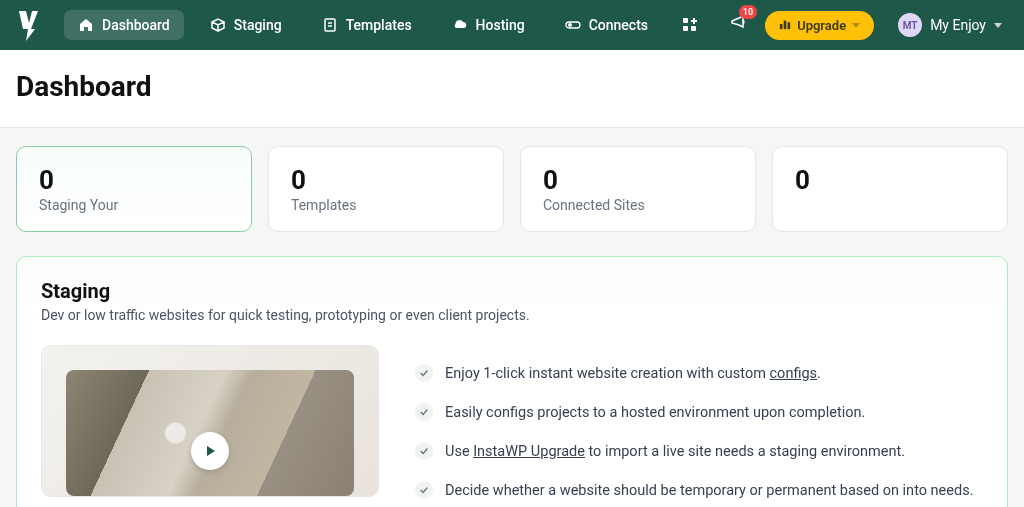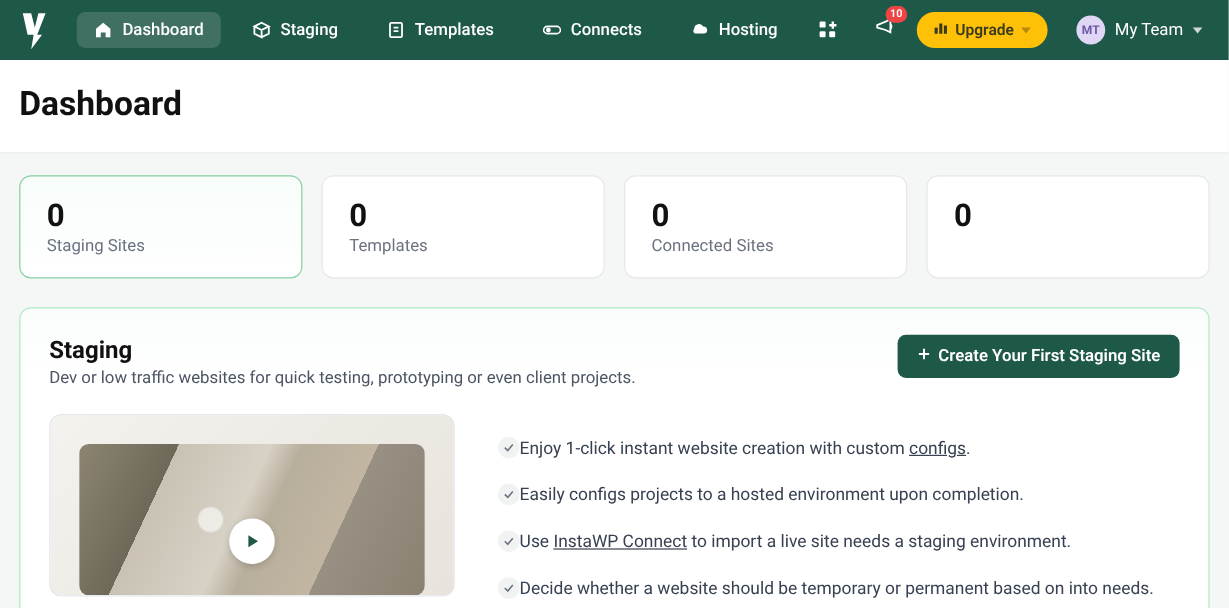--- a/index.html
+++ b/index.html
@@ -216,20 +216,21 @@
     .feature-list {
       display: flex;
       flex-direction: column;
       gap: 18px;
       flex: 1;
       padding-top: 18px;
     }
     .feature-item {
       display: flex;
       align-items: flex-start;
+      gap: 12px;
       font-size: 14.5px;
       color: #374151;
       line-height: 1.45;
     }
     .check {
       width: 18px;
       height: 18px;
       border-radius: 50%;
       background: #f1f3f2;
       display: flex;
@@ -277,34 +278,34 @@
       <svg viewBox="0 0 16 16" width="16" height="16" fill="none" stroke="#fff" stroke-width="1.5">
           <rect x="3" y="2" width="10" height="12" rx="1"></rect>
           <line x1="6" y1="6" x2="10" y2="6"></line>
           <line x1="6" y1="9" x2="10" y2="9"></line>
         </svg>
     </span>
     <span>Templates</span>
   </div>
   <div class="nav-item">
     <span class="nav-icon">
+      <svg viewBox="0 0 16 16" width="16" height="16" fill="#fff">
+          <path d="M12 11 A3 3 0 0 0 11 5.1 A4 4 0 0 0 3.5 7 A2.5 2.5 0 0 0 4 11 Z"></path>
+        </svg>
+    </span>
+    <span>Hosting</span>
+  </div>
+  <div class="nav-item">
+    <span class="nav-icon">
       <svg viewBox="0 0 16 16" width="16" height="16">
           <rect x="1" y="5" width="14" height="6" rx="3" fill="none" stroke="#fff" stroke-width="1.3"></rect>
           <circle cx="5" cy="8" r="2" fill="#fff"></circle>
         </svg>
     </span>
     <span>Connects</span>
-  </div>
-  <div class="nav-item">
-    <span class="nav-icon">
-      <svg viewBox="0 0 16 16" width="16" height="16" fill="#fff">
-          <path d="M12 11 A3 3 0 0 0 11 5.1 A4 4 0 0 0 3.5 7 A2.5 2.5 0 0 0 4 11 Z"></path>
-        </svg>
-    </span>
-    <span>Hosting</span>
   </div>
   <div class="nav-item" style="padding:7px 8px;">
     <span class="nav-icon">
       <svg viewBox="0 0 16 16" width="16" height="16" fill="#fff">
           <rect x="1" y="1" width="5" height="5" rx="1"></rect>
           <rect x="1" y="9" width="5" height="5" rx="1"></rect>
           <rect x="9" y="9" width="5" height="5" rx="1"></rect>
           <path d="M11 1 h2 v2 h2 v2 h-2 v2 h-2 v-2 h-2 v-2 h2 z"></path>
         </svg>
     </span>
@@ -329,64 +330,55 @@
           <rect x="5.5" y="3" width="3" height="10"></rect>
           <rect x="10" y="5" width="3" height="8"></rect>
         </svg>
     </span>
     <span>Upgrade</span>
     <span class="chev" style="border-top-color:#b58a0e;"></span>
   </button>
 
   <div class="team-btn">
     <div class="avatar">MT</div>
-    <span>My Team</span>
+    <span>My Enjoy</span>
     <span class="chev" style="border-top-color:#cfd8d4;"></span>
   </div>
 </div>
 
 <div class="page-header">
   <h1 class="page-title">Dashboard</h1>
 </div>
 
 <div class="content">
 
   <div class="stats-row">
     <div class="stat-card highlight">
       <div class="stat-value">0</div>
-      <div class="stat-label">Staging Sites</div>
+      <div class="stat-label">Staging Your</div>
     </div>
     <div class="stat-card">
       <div class="stat-value">0</div>
       <div class="stat-label">Templates</div>
     </div>
     <div class="stat-card">
       <div class="stat-value">0</div>
       <div class="stat-label">Connected Sites</div>
     </div>
     <div class="stat-card">
       <div class="stat-value">0</div>
     </div>
   </div>
 
   <div class="staging-card">
     <div class="staging-head">
       <div>
         <div class="staging-title">Staging</div>
         <div class="staging-desc">Dev or low traffic websites for quick testing, prototyping or even client projects.</div>
       </div>
-      <button class="create-btn">
-        <span>
-          <svg viewBox="0 0 14 14" width="12" height="12" stroke="#fff" stroke-width="2">
-              <line x1="7" y1="2" x2="7" y2="12"></line>
-              <line x1="2" y1="7" x2="12" y2="7"></line>
-            </svg>
-        </span>
-        <span>Create Your First Staging Site</span>
-      </button>
     </div>
 
     <div class="staging-body">
       <div class="video-thumb">
         <div class="video-img"></div>
         <div class="play-btn">
           <svg viewBox="0 0 14 14" width="14" height="14" fill="#1e5848">
               <path d="M4 2 L12 7 L4 12 Z"></path>
             </svg>
         </div>
@@ -411,21 +403,21 @@
           </span>
           <span>Easily configs projects to a hosted environment upon completion.</span>
         </div>
         <div class="feature-item">
           <span class="check">
             <svg viewBox="0 0 12 12" width="10" height="10" stroke="#6b7280" stroke-width="1.6" fill="none">
                 <path d="M2 6 L5 9 L10 3"></path>
               </svg>
           </span>
           <span>
-            <span>Use </span><span class="underline">InstaWP Connect</span><span> to import a live site needs a staging environment.</span>
+            <span>Use </span><span class="underline">InstaWP Upgrade</span><span> to import a live site needs a staging environment.</span>
           </span>
         </div>
         <div class="feature-item">
           <span class="check">
             <svg viewBox="0 0 12 12" width="10" height="10" stroke="#6b7280" stroke-width="1.6" fill="none">
                 <path d="M2 6 L5 9 L10 3"></path>
               </svg>
           </span>
           <span>Decide whether a website should be temporary or permanent based on into needs.</span>
         </div>

